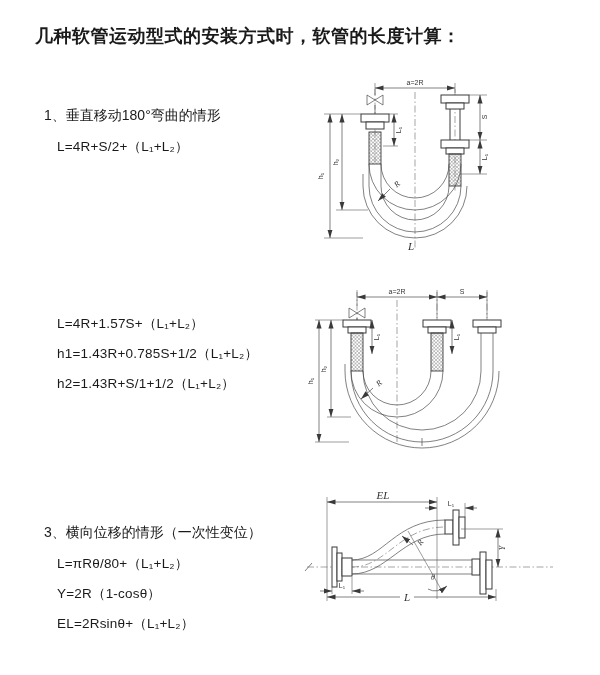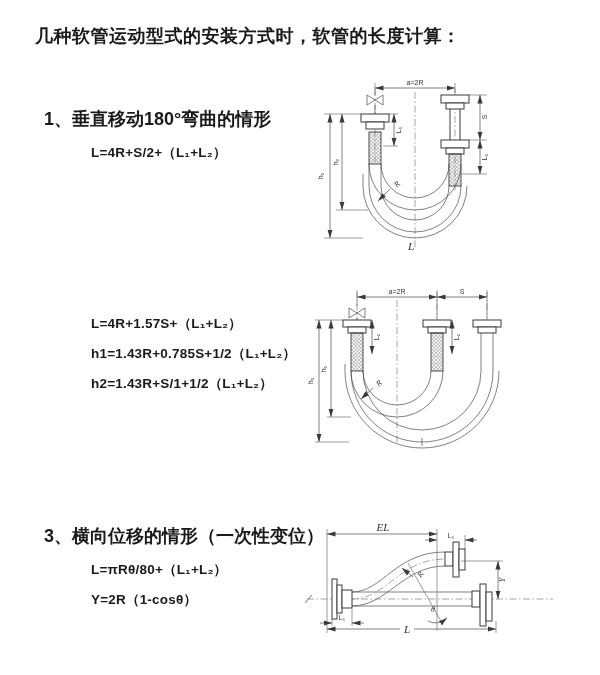--- a/index.html
+++ b/index.html
@@ -7,29 +7,29 @@
     width:600px;height:675px;position:relative;background:#ffffff;
     font-family:"Liberation Sans","DejaVu Sans",sans-serif;color:#1a1a1a;
     overflow:hidden;
   }
   .title{
     position:absolute;left:35px;top:24px;font-size:18px;font-weight:bold;
     letter-spacing:.5px;white-space:nowrap;
   }
   .section{position:absolute;left:44px;}
   #sec1{top:107px;} #sec2{top:309px;} #sec3{top:524px;}
-  .heading{font-size:18px;font-weight:bold;margin:0 0 7px 0;white-space:nowrap;}
+  .heading{font-size:14px;font-weight:normal;margin:0 0 7px 0;white-space:nowrap;}
   .formula{
-    font-size:13.5px;margin-left:47px;height:30px;line-height:30px;
-    white-space:nowrap;letter-spacing:.2px;font-weight:bold;
+    font-size:13.5px;margin-left:13px;height:30px;line-height:30px;
+    white-space:nowrap;letter-spacing:.2px;
   }
   .diagram{position:absolute;}
   #dia1{left:310px;top:62px;}
   #dia2{left:303px;top:276px;}
-  #dia3{left:295px;top:511px;}
+  #dia3{left:295px;top:479px;}
   svg{display:block;}
   svg text{fill:#333;}
   .ln{stroke:#3a3a3a;stroke-width:1;fill:none;}
   .thin{stroke:#4a4a4a;stroke-width:.7;fill:none;}
   .ext{stroke:#5a5a5a;stroke-width:.6;fill:none;}
   .dim{stroke:#4a4a4a;stroke-width:.7;fill:none;}
   .cl{stroke:#6a6a6a;stroke-width:.6;fill:none;stroke-dasharray:7 2.5 1.5 2.5;}
   .flange{fill:#ffffff;stroke:#3a3a3a;stroke-width:1;}
   .lbl{font:7px "Liberation Sans","DejaVu Sans",sans-serif;}
   .lbl-i{font:italic 8px "Liberation Serif","DejaVu Serif",serif;}
@@ -48,20 +48,21 @@
 <div class="section" id="sec2">
   <div class="formula">L=4R+1.57S+（L₁+L₂）</div>
   <div class="formula">h1=1.43R+0.785S+1/2（L₁+L₂）</div>
   <div class="formula">h2=1.43R+S/1+1/2（L₁+L₂）</div>
 </div>
 
 <div class="section" id="sec3">
   <div class="heading">3、横向位移的情形（一次性变位）</div>
   <div class="formula">L=πRθ/80+（L₁+L₂）</div>
   <div class="formula">Y=2R（1-cosθ）</div>
+  <div class="formula">EL=2Rsinθ+（L₁+L₂）</div>
 </div>
 
 <div class="diagram" id="dia1">
 <svg width="250" height="200" viewBox="0 0 250 200">
   <defs>
     <pattern id="hx1" width="3.5" height="3.5" patternUnits="userSpaceOnUse">
       <path d="M0,0 L3.5,3.5 M3.5,0 L0,3.5" stroke="#808080" stroke-width="0.5"></path>
     </pattern>
     <marker id="ar1" markerUnits="userSpaceOnUse" markerWidth="9" markerHeight="6" refX="8.5" refY="3" orient="auto-start-reverse">
       <path d="M0,0.4 L8.5,3 L0,5.6 Z" fill="#3a3a3a"></path>

